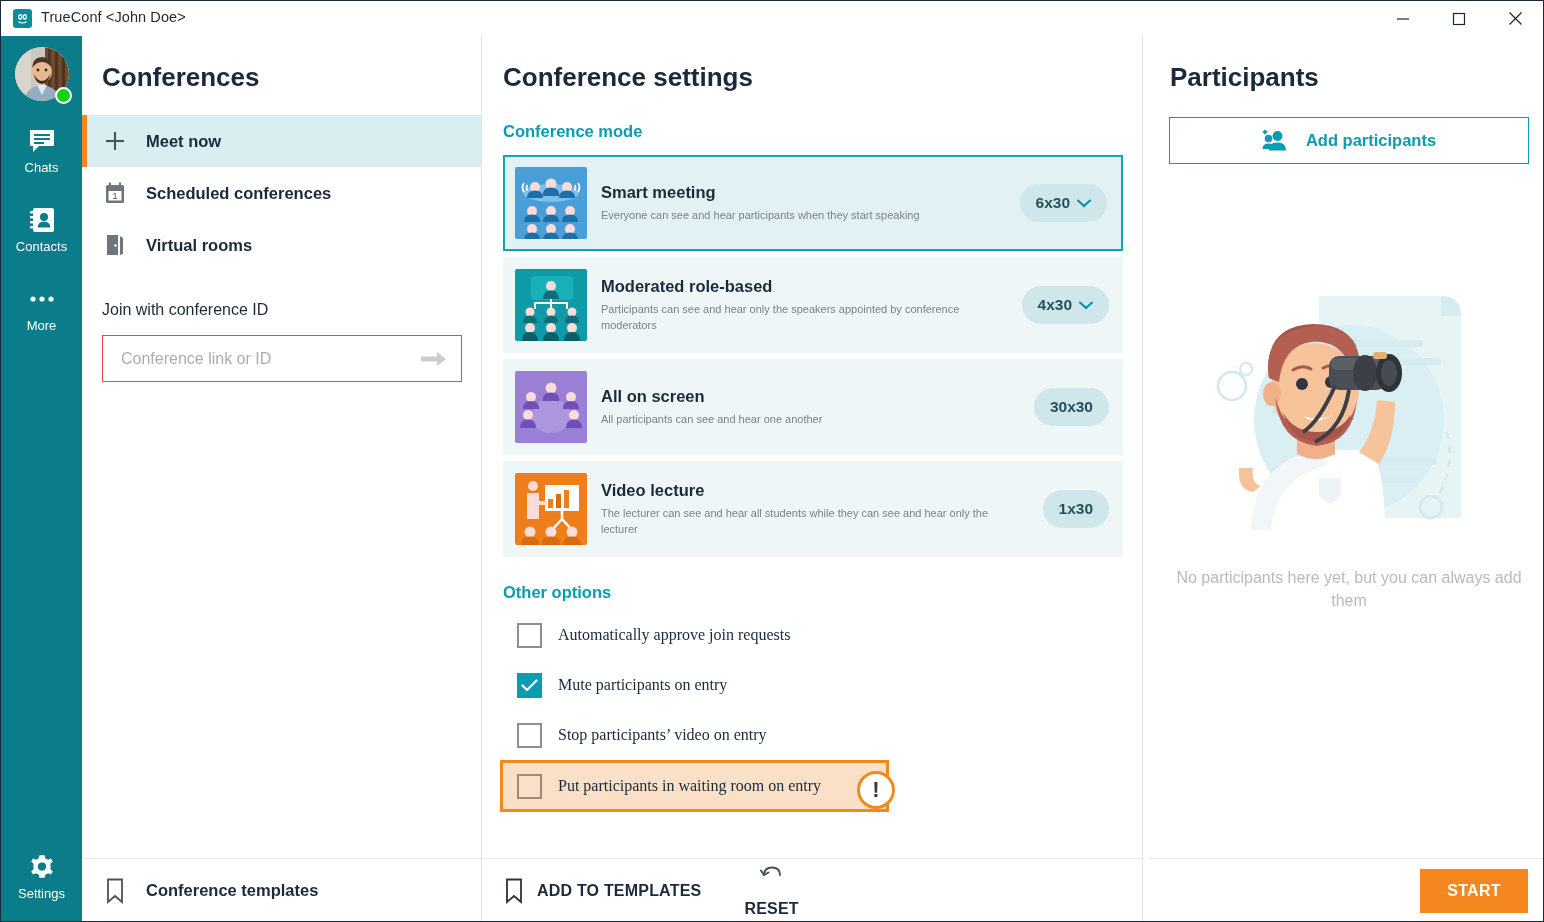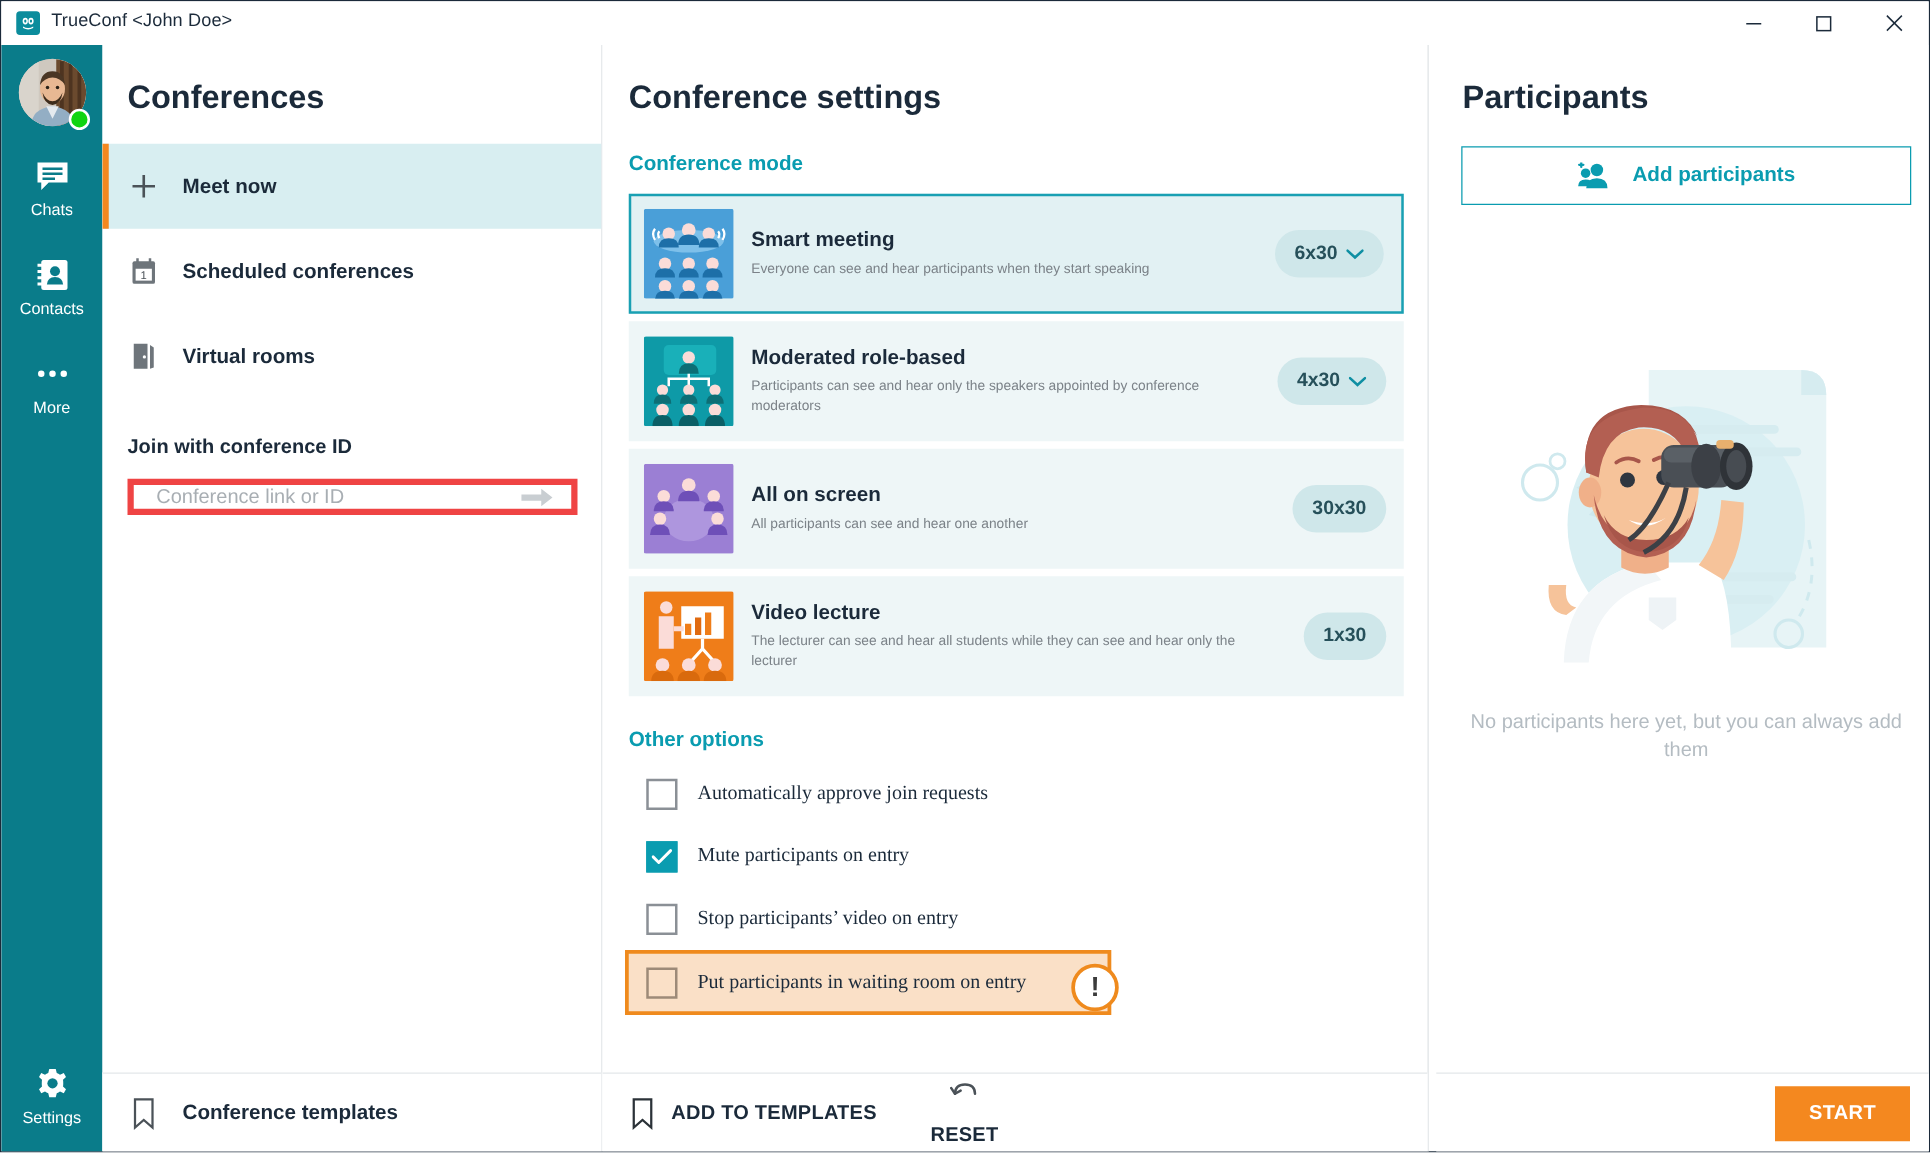--- a/index.html
+++ b/index.html
@@ -87,40 +87,40 @@
     width: 400px; height: 886px;
     background: #ffffff;
     border-right: 1px solid #dfe3e6;
   }
   .panel-title {
     font-size: 26px; font-weight: bold; color: #1b2a3a;
     padding: 26px 0 0 20px;
   }
   .nav-list { margin-top: 22px; }
   .nav-row {
-    height: 68px; display: flex; align-items: center;
+    height: 52px; display: flex; align-items: center;
     padding-left: 20px; gap: 18px; position: relative;
   }
   .nav-row.active { background: #d8eef1; }
   .nav-row.active::before {
     content: ""; position: absolute; left: 0; top: 0;
     width: 5px; height: 100%; background: #f4881f;
   }
   .nav-icon { width: 26px; display: flex; align-items: center; justify-content: center; }
   .nav-icon svg { display: block; }
   .nav-label { font-size: 16.5px; font-weight: bold; color: #1b2a3a; }
 
   .join-label {
-    font-size: 16px; font-weight: bold; color: #1b2a3a;
+    font-size: 16px; font-weight: normal; color: #1b2a3a;
     padding: 30px 0 0 20px;
   }
   .join-field {
     margin: 16px 0 0 20px;
-    width: 360px; height: 29px;
-    border: 5px solid #ef4444;
+    width: 360px; height: 47px;
+    border: 1px solid #ef4444;
     display: flex; align-items: center;
     padding: 0 14px 0 18px;
     background: #ffffff;
   }
   .join-input {
     flex: 1; border: none; outline: none;
     font-size: 16px; color: #1b2a3a;
     font-family: "Liberation Sans", sans-serif;
     background: transparent;
   }

